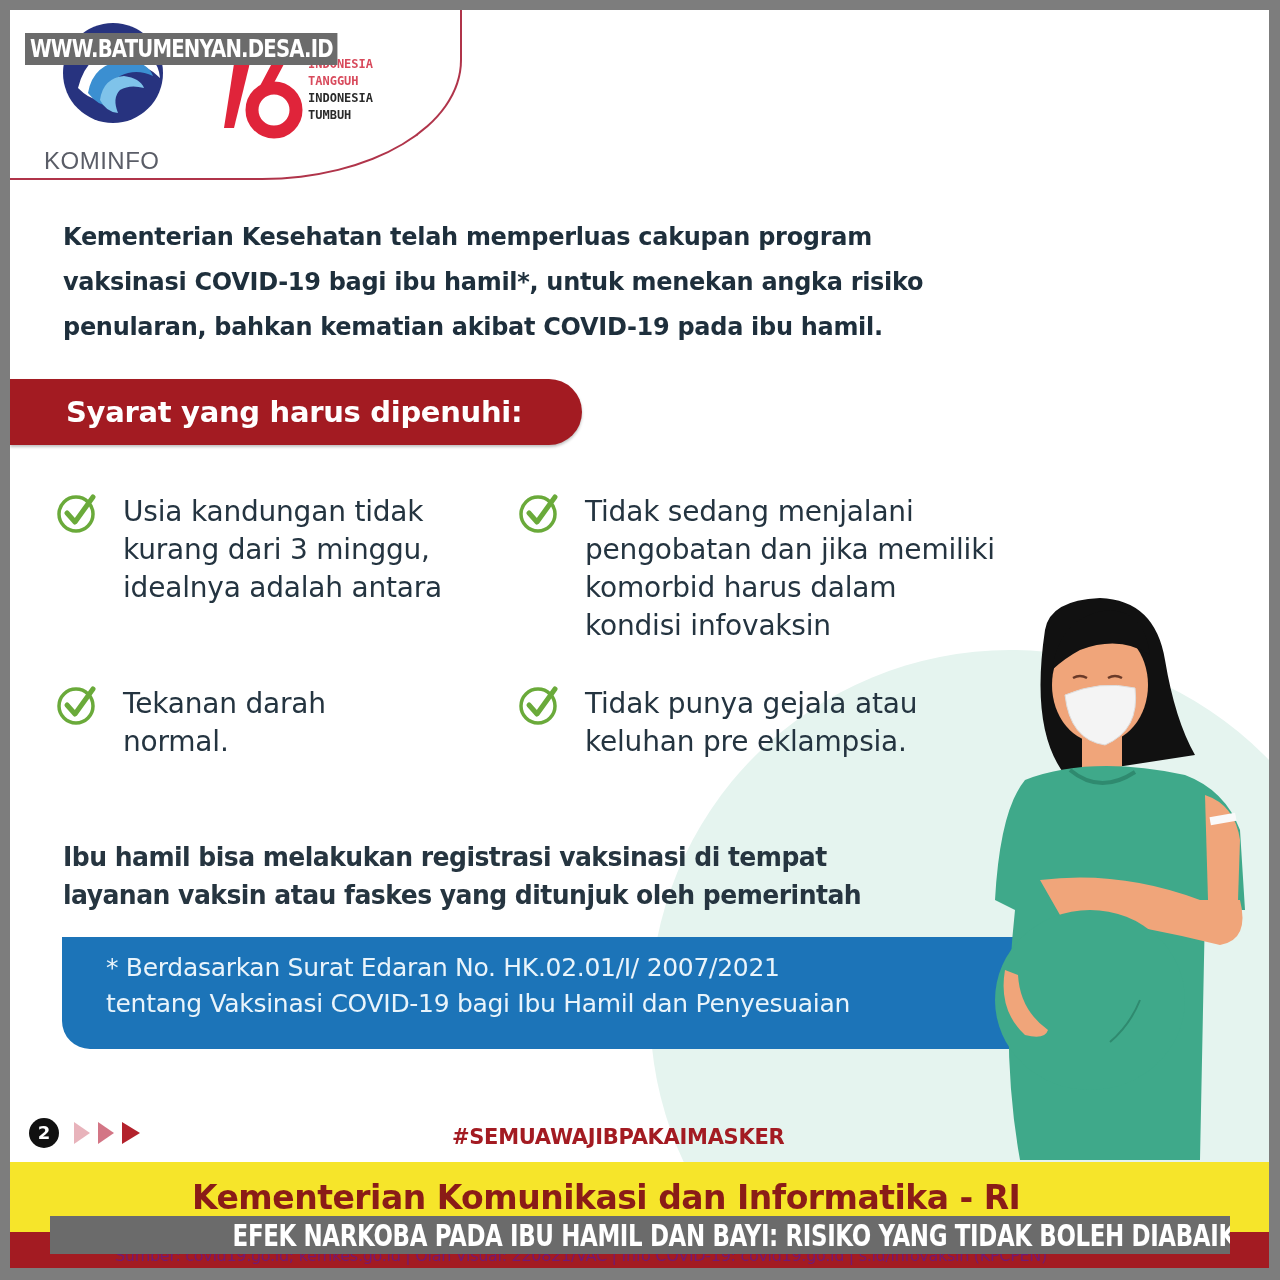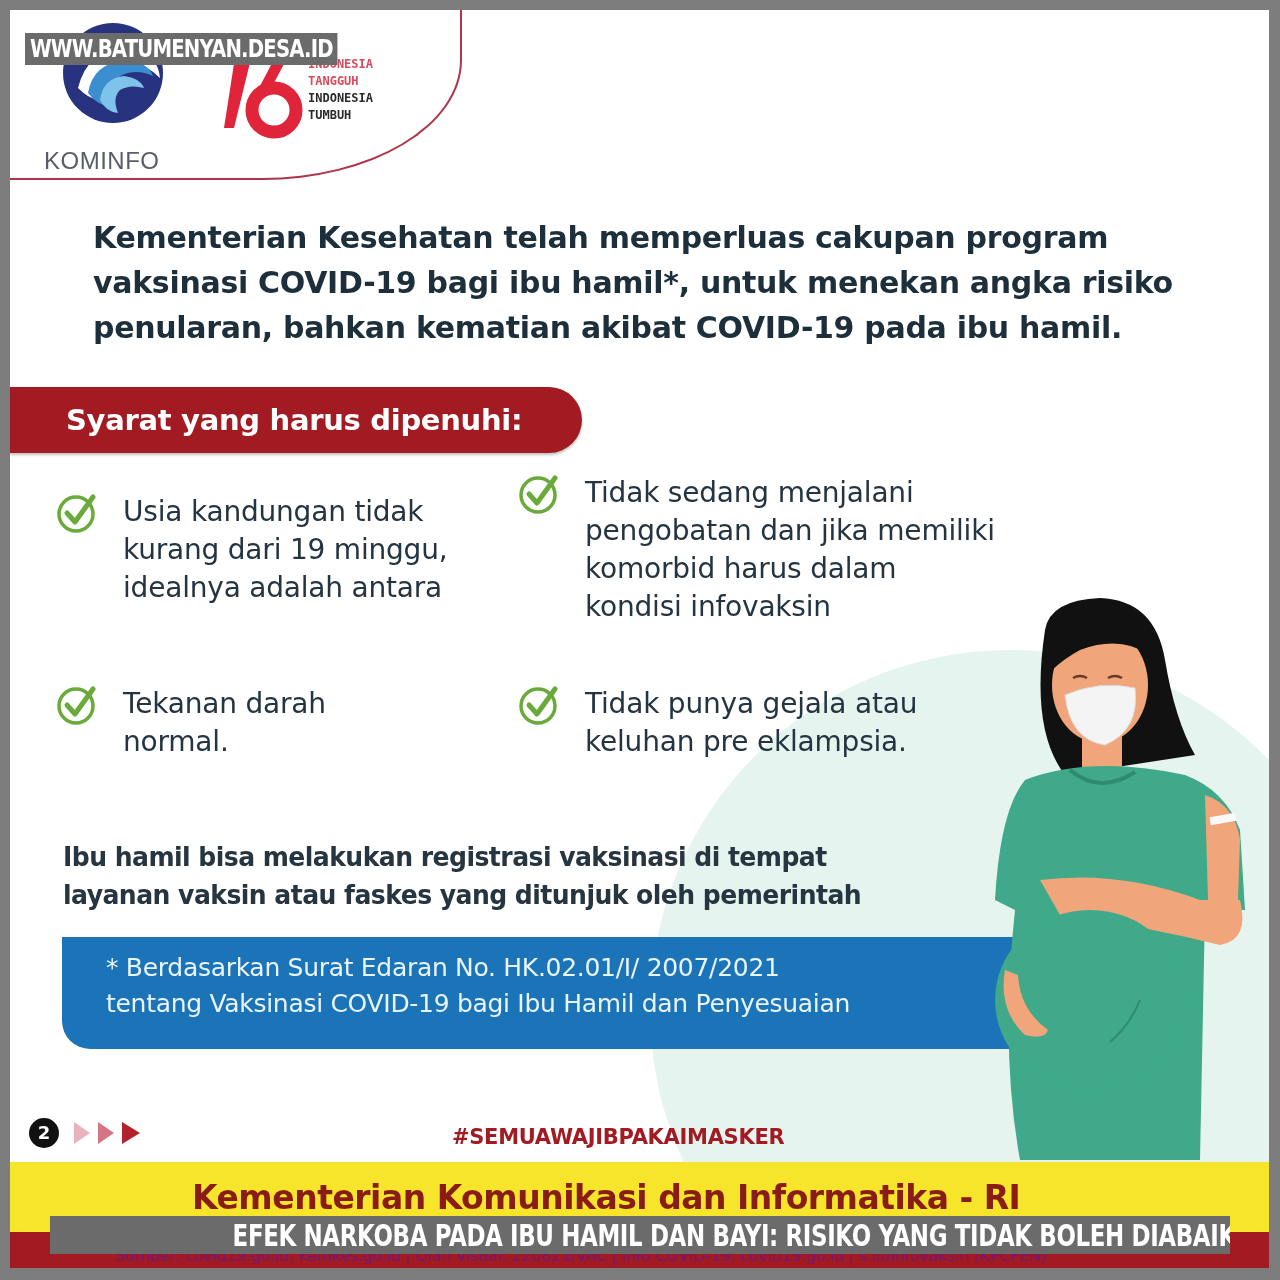--- a/index.html
+++ b/index.html
@@ -32,32 +32,31 @@
     .hut-tagline .red { color:#d84a5c; }
     .watermark {
       position:absolute; left:25px; top:33px; background:#6b6b6b; color:#fff;
       font-family:"DejaVu Sans", sans-serif; font-weight:bold; font-size:24px;
       padding:2px 6px; letter-spacing:-1px; transform:scaleX(0.82); transform-origin:left center;
       z-index:5; white-space:nowrap;
     }
     
     .intro {
       position:absolute; left:53px; top:205px; width:1180px;
-      font-family:"DejaVu Sans", sans-serif; font-weight:bold; font-size:30px;
-      line-height:45px; color:#1e2f3c; letter-spacing:-0.3px;margin-left:30px;
+      font-family:"DejaVu Sans", sans-serif; font-weight:bold; font-size:24px;
+      line-height:45px; color:#1e2f3c; letter-spacing:-0.3px;
     }
     .intro span { display:block; white-space:nowrap; }
     
     .req-pill {
       position:absolute; left:0; top:369px; width:572px; height:66px;
       background:#a31b22; border-radius:0 34px 34px 0;
       color:#fff; font-weight:bold; font-size:29px; line-height:66px;
       padding-left:56px; box-sizing:border-box; letter-spacing:-0.3px;
       box-shadow:0 2px 3px rgba(0,0,0,0.25);
-      margin-top:8px;
     }
     
     .crit { position:absolute; display:flex; align-items:flex-start; }
     .crit .check { width:44px; height:44px; margin-right:24px; flex:none; margin-top:-2px; }
     .crit .lines { font-size:28px; line-height:38px; color:#243440; letter-spacing:-0.2px; }
     .crit .lines span { display:block; white-space:nowrap; }
     
     .reg {
       position:absolute; left:53px; top:828px; font-size:27px; line-height:38px;
       color:#263540; font-weight:bold; letter-spacing:-0.6px; transform:scaleX(0.93); transform-origin:left top;
@@ -145,26 +144,26 @@
 
   <div class="req-pill">Syarat yang harus dipenuhi:</div>
 
   <div class="crit" style="left:45px;top:483px;">
     <svg class="check" viewBox="0 0 44 44">
       <circle cx="21" cy="23" r="17" fill="none" stroke="#6aaa3a" stroke-width="3.5"></circle>
       <path d="M12 22 L20 31 L38 6" fill="none" stroke="#6aaa3a" stroke-width="5" stroke-linecap="round" stroke-linejoin="round"></path>
     </svg>
     <div class="lines">
       <span>Usia kandungan tidak</span>
-      <span>kurang dari 19 minggu,</span>
+      <span>kurang dari 3 minggu,</span>
       <span>idealnya adalah antara</span>
     </div>
   </div>
 
-  <div class="crit" style="left:507px;top:464px;">
+  <div class="crit" style="left:507px;top:483px;">
     <svg class="check" viewBox="0 0 44 44">
       <circle cx="21" cy="23" r="17" fill="none" stroke="#6aaa3a" stroke-width="3.5"></circle>
       <path d="M12 22 L20 31 L38 6" fill="none" stroke="#6aaa3a" stroke-width="5" stroke-linecap="round" stroke-linejoin="round"></path>
     </svg>
     <div class="lines">
       <span>Tidak sedang menjalani</span>
       <span>pengobatan dan jika memiliki</span>
       <span>komorbid harus dalam</span>
       <span>kondisi infovaksin</span>
     </div>

